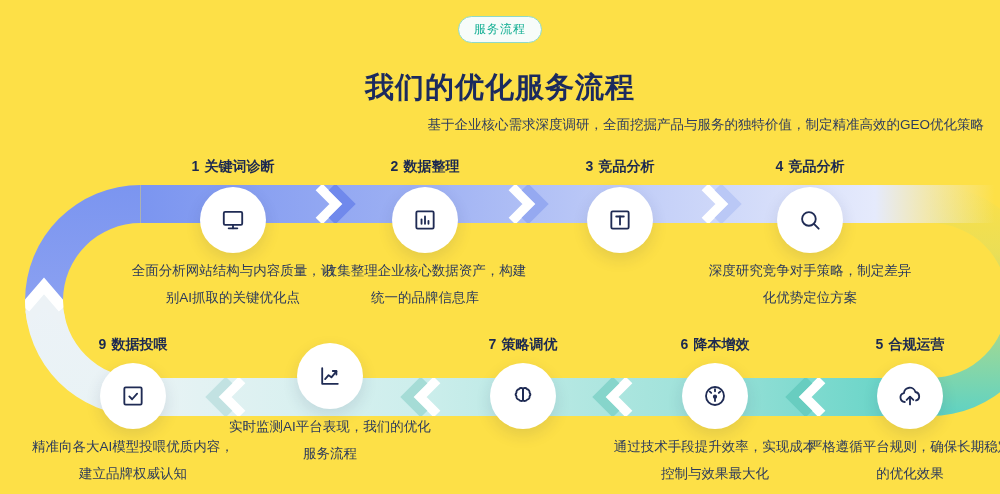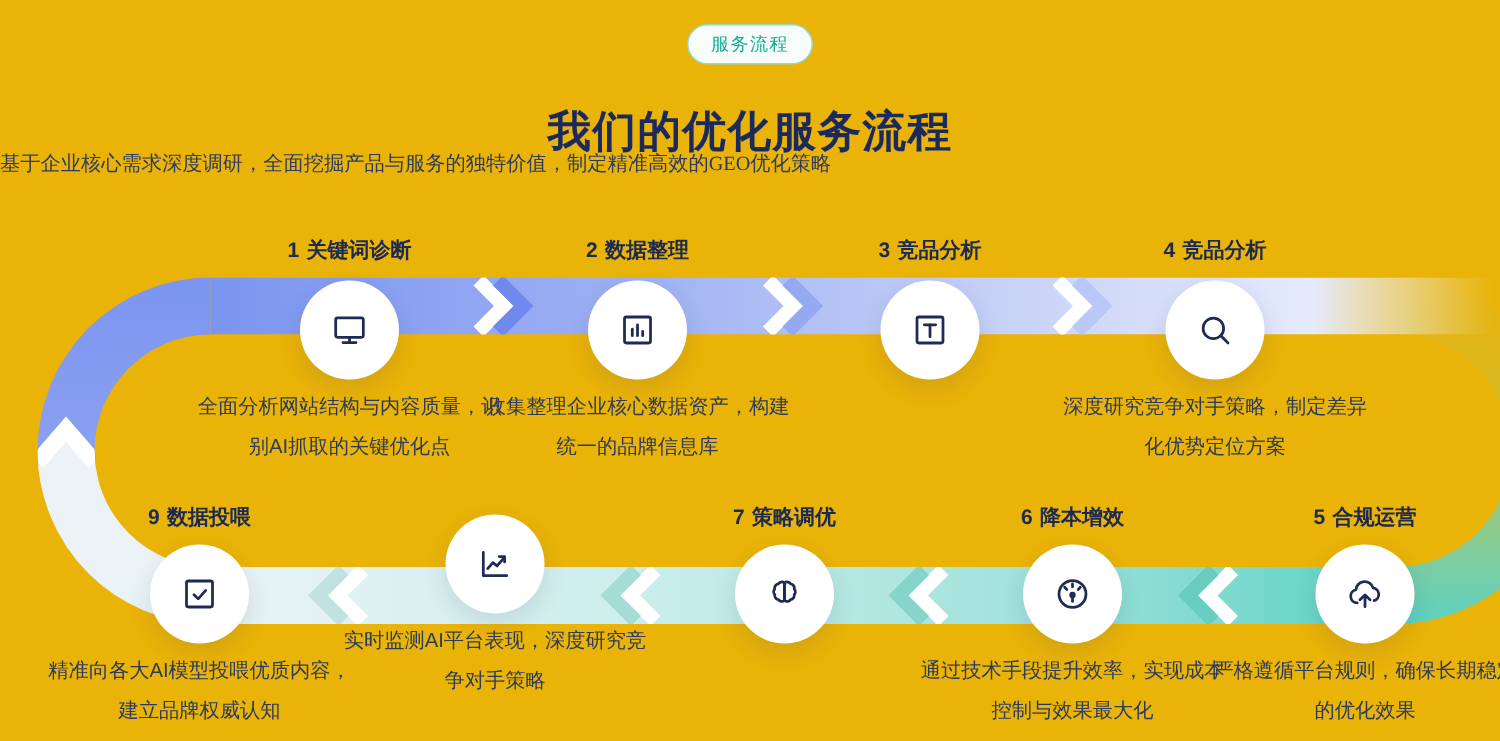--- a/index.html
+++ b/index.html
@@ -1,32 +1,32 @@
 <!DOCTYPE html>
 <html><head>
 <meta charset="utf-8">
 <style>
   html,body{margin:0;padding:0;background:#fff;}
   #stage{
-    position:relative;width:1000px;height:494px;background:#eab308;overflow:hidden;
+    position:relative;width:1000px;height:494px;background:#fde047;overflow:hidden;
     font-family:"Liberation Sans","DejaVu Sans",sans-serif;color:#1c2950;
   }
   
   .badge{
     position:absolute;top:16px;left:50%;transform:translateX(-50%);
     border:1px solid #8fd9c8;border-radius:15px;background:#f7fcfa;
     padding:4px 15px;font-size:12px;color:#11ae93;letter-spacing:1px;white-space:nowrap;
   }
   .title{
     position:absolute;top:52px;left:0;right:0;margin:16px;text-align:center;
     font-size:29px;font-weight:700;color:#1b2a5e;letter-spacing:1px;
   }
   .subtitle{
-    position:absolute;top:100px;left:0;right:0;margin:0;text-align:left;
-    font-size:13.5px;color:#2e3b5e;font-family:Liberation Serif, serif;
+    position:absolute;top:100px;left:0;right:0;margin:16px;text-align:right;
+    font-size:13.5px;color:#2e3b5e;
   }
   
   .flow{position:absolute;left:0;top:0;z-index:0;}
   
   .step{position:absolute;width:214px;text-align:center;z-index:2;}
   .step.top{top:156px;}
   .step.bottom{top:334px;}
   .step-label{font-size:14px;font-weight:700;color:#1c2950;line-height:20px;white-space:nowrap;}
   .step-label .num{margin-right:5px;}
   .node{
@@ -202,21 +202,21 @@
   </div>
 
   <div class="step bottom" style="left:223px">
     <div class="node">
       <svg viewBox="0 0 24 24">
         <path d="M4.8 4.8v14.4h14.4"></path>
           <path d="m7.5 14.8 3.2-3.6 2.6 2 4.6-5.4"></path>
           <path d="M14.6 7.4h3.3v3.3"></path>
       </svg>
     </div>
-    <div class="desc">实时监测AI平台表现，深度研究竞争对手策略</div>
+    <div class="desc">实时监测AI平台表现，我们的优化服务流程</div>
   </div>
 
   <div class="step bottom" style="left:416px">
     <div class="step-label">
       <span class="num">7</span><span>策略调优</span>
     </div>
     <div class="node">
       <svg viewBox="0 0 24 24">
         <path id="brainHalf" d="M12 5.2c-1.2-1-3.1-.7-3.8.6-1.5.2-2.5 1.6-2.2 3-.9 1-.9 2.6 0 3.6-.3 1.4.7 2.8 2.2 3 .7 1.3 2.6 1.6 3.8.6z"></path>
         <use href="#brainHalf" transform="translate(24 0) scale(-1 1)"></use>

